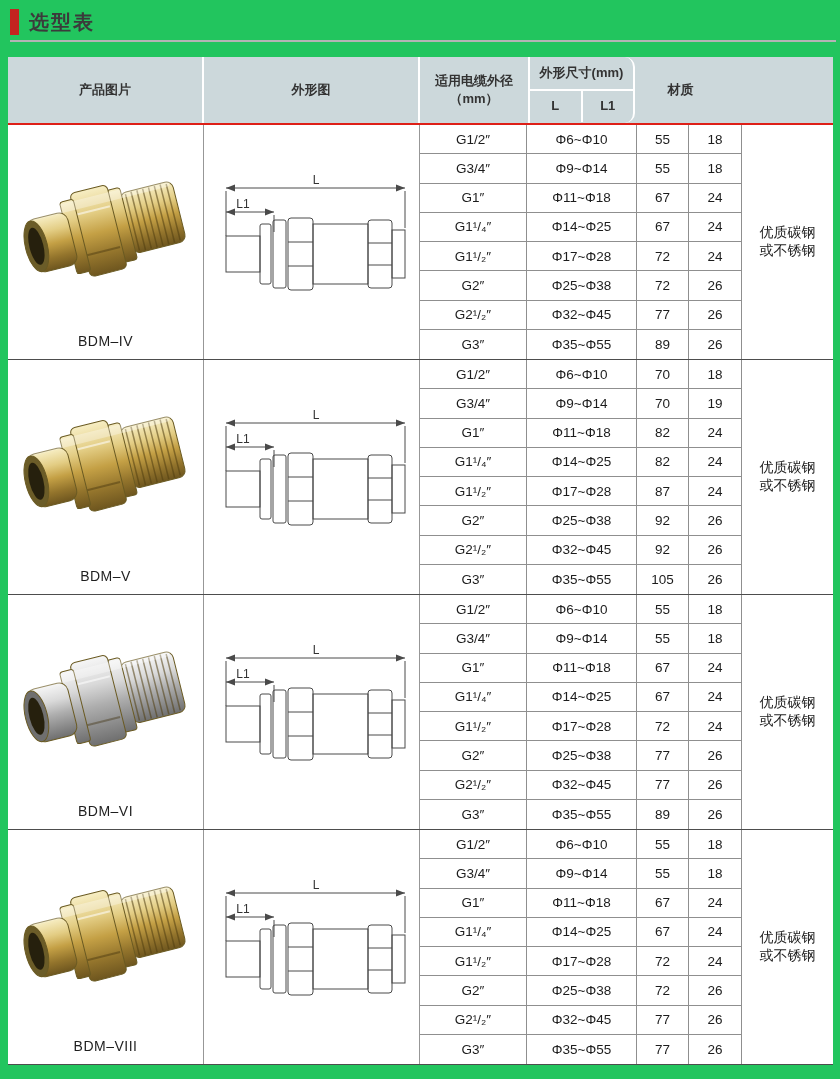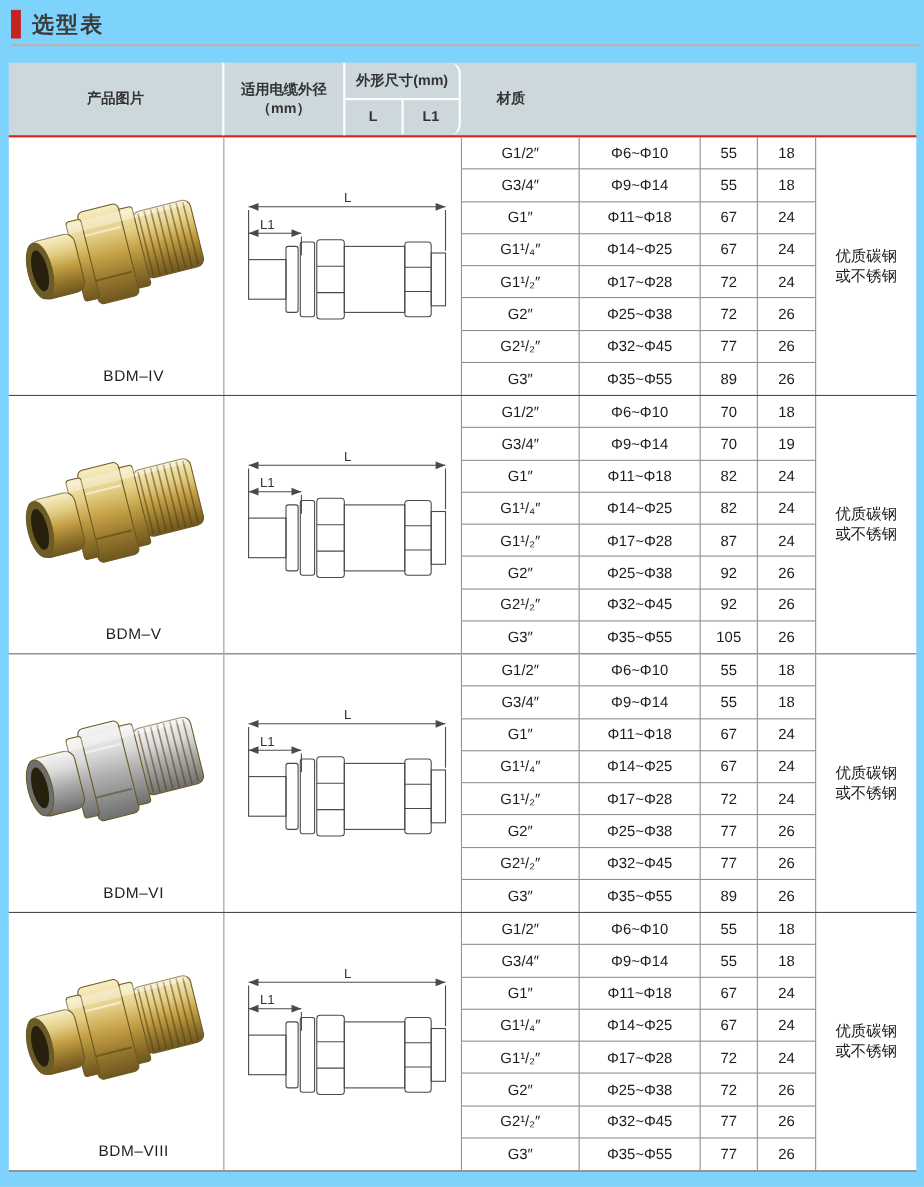--- a/index.html
+++ b/index.html
@@ -1,18 +1,18 @@
 <!DOCTYPE html>
 <html><head>
 <meta charset="utf-8">
 <style>
   * { box-sizing: border-box; margin: 0; padding: 0; }
   html,body { background:#fff; }
   .page {
-    position: relative; width: 840px; height: 1079px; background: #7dd3fc;
+    position: relative; width: 840px; height: 1079px; background: #22c55e;
     font-family: "Liberation Sans", sans-serif; color: #222; overflow: hidden;
   }
   
   .title-redbar { position:absolute; left:10px; top:9px; width:9px; height:26px; background:#c42420; }
   .page-title  { position:absolute; left:29px; top:9px; font-size:20px; font-weight:bold; color:#3b3b3b; letter-spacing:2px; }
   .title-underline { position:absolute; left:10px; top:40px; width:826px; height:2px; background:#b4b4b4; }
 
   
   .seltable { position:absolute; left:8px; top:57px; width:825px; }
   .thead { display:flex; height:66px; background:#ccd8db; }
@@ -32,21 +32,21 @@
   .dims-bottom .sub { flex:1; display:flex; align-items:center; justify-content:center; }
   .dims-bottom .subL { border-right:2px solid #fff; }
   .header-redline { height:2px; background:#de1f17; }
 
   
   .blocks {}
   .block { display:flex; height:235px; border-bottom:1px solid #4d4d4d; background:#fff; }
   .cell-img { width:196px; border-right:1px solid #979797; position:relative;
               display:flex; align-items:center; justify-content:center; }
   .cell-img svg.photo { margin-bottom:26px; }
-  .model { position:absolute; bottom:10px; left:16px; width:100%; text-align:center;
+  .model { position:absolute; bottom:10px; left:0; width:100%; text-align:center;
            font-size:14px; color:#1f1f1f; letter-spacing:0.5px; }
   .cell-out { width:216px; border-right:1px solid #979797;
               display:flex; align-items:center; justify-content:center; }
   .specgrid { width:322px; height:100%; display:grid;
               grid-template-columns:107px 110px 52px 53px; grid-auto-rows:1fr; }
   .sg { display:flex; align-items:center; justify-content:center;
         font-size:13.5px; color:#1c1c1c;
         border-right:1px solid #8f8f8f; border-bottom:1px solid #8f8f8f; }
   .specgrid .sg:nth-last-child(-n+4) { border-bottom:none; }
   .cell-mat { width:91px; display:flex; flex-direction:column; align-items:center;
@@ -84,20 +84,21 @@
 
 <div class="page">
 
   <div class="title-redbar"></div>
   <div class="page-title">选型表</div>
   <div class="title-underline"></div>
 
   <div class="seltable">
     <div class="thead">
       <div class="th c-img">产品图片</div>
+      <div class="th c-out">外形图</div>
       <div class="th c-cable">
         <div>适用电缆外径</div>
         <div>（mm）</div>
       </div>
       <div class="th c-dims">
         <div class="dims-top">外形尺寸(mm)</div>
         <div class="dims-bottom">
           <div class="sub subL">L</div>
           <div class="sub">L1</div>
         </div>

